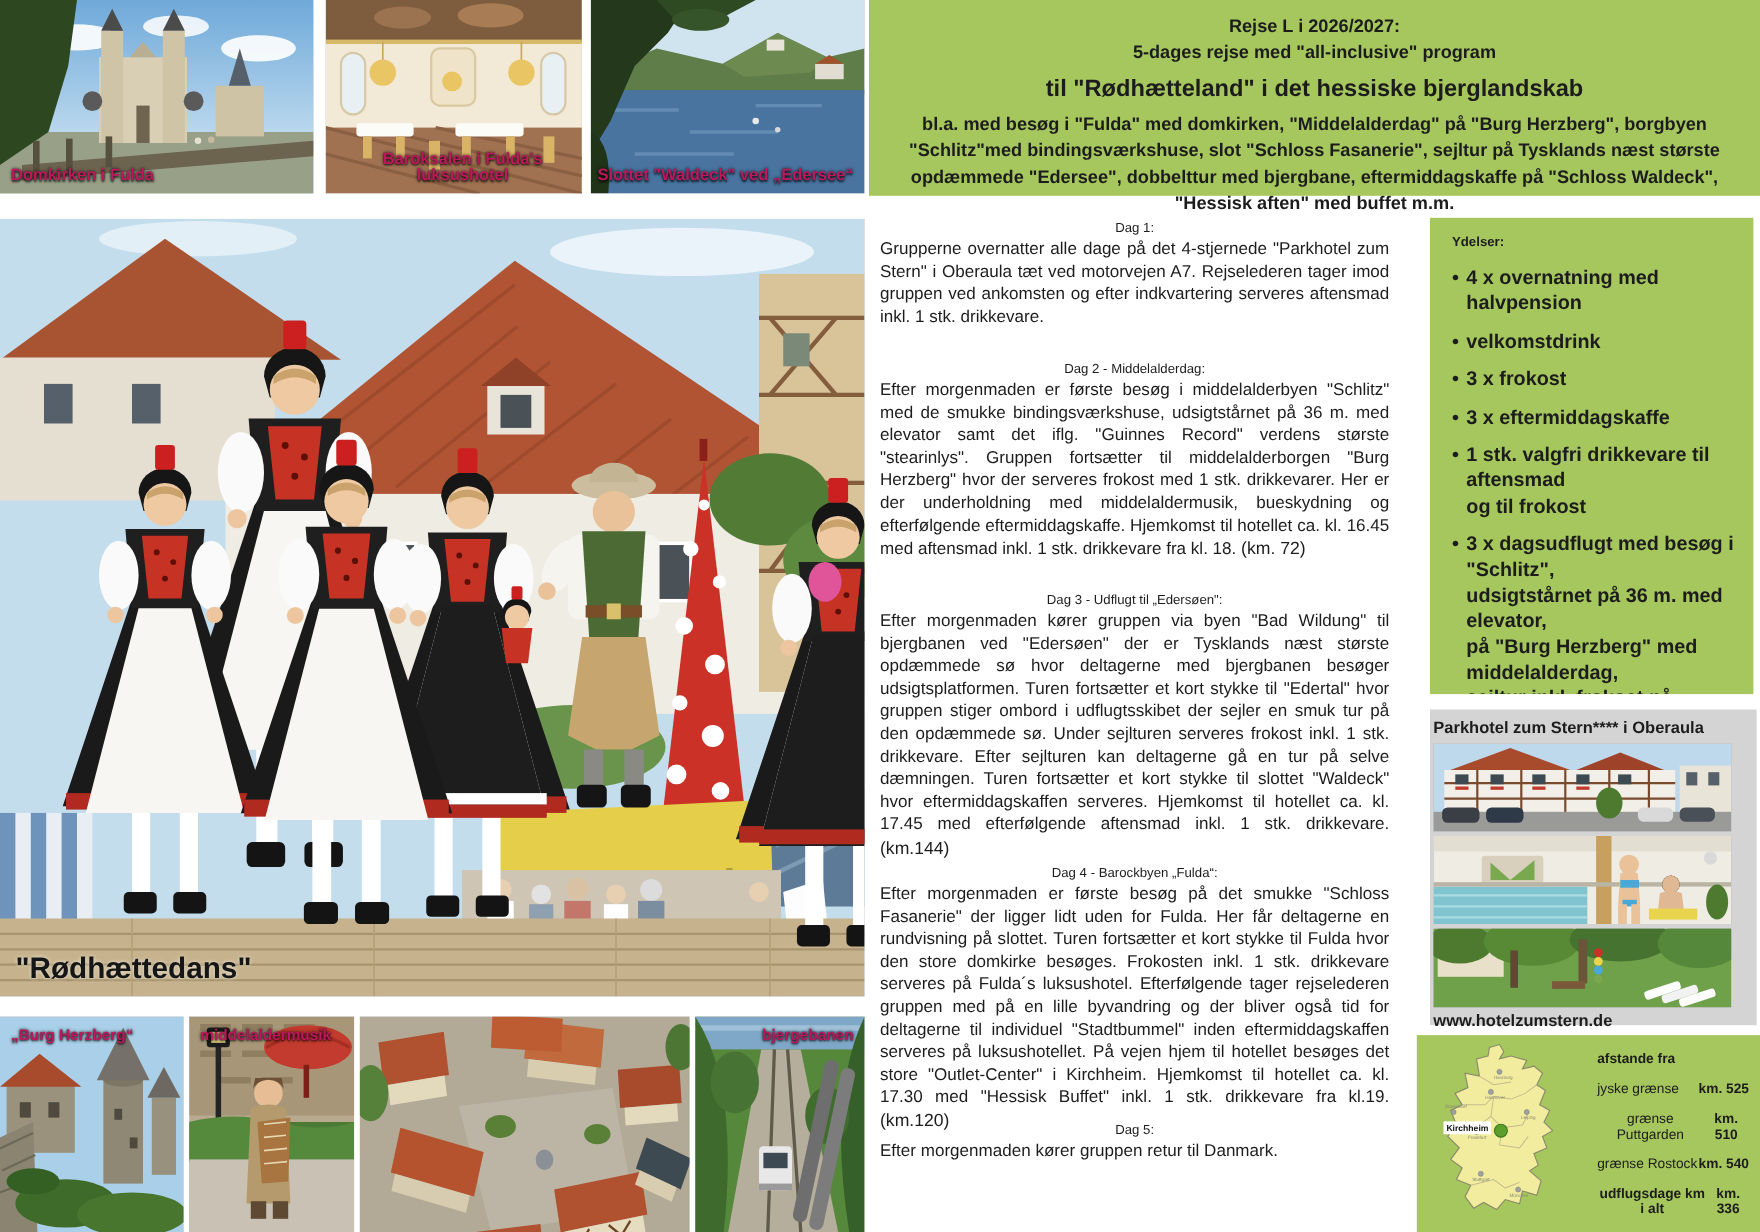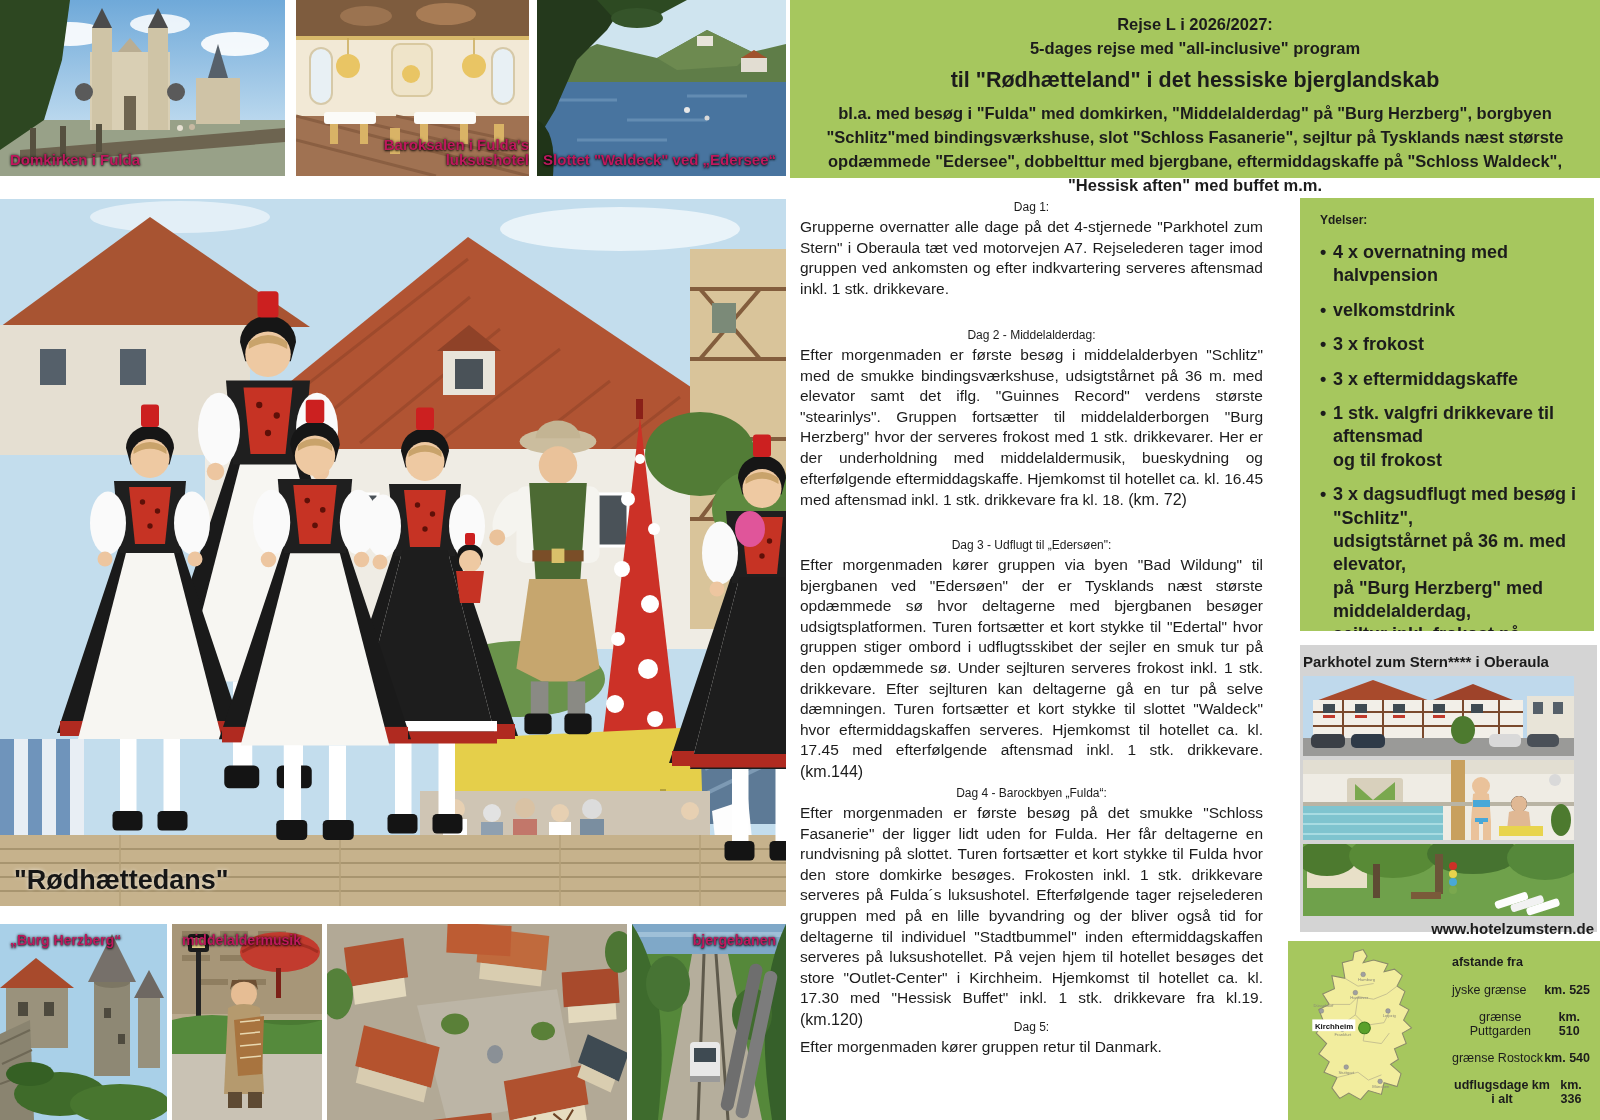--- a/index.html
+++ b/index.html
@@ -11,21 +11,21 @@
   html,body{margin:0;padding:0;background:#ffffff;}
   .page{position:relative;width:1600px;height:1120px;background:#fff;
         font-family:"Liberation Sans",sans-serif;color:var(--ink);overflow:hidden;}
 
   
   figure.photo{position:absolute;margin:0;overflow:hidden;background:#ccc;}
   figure.photo svg{display:block;width:100%;height:100%;}
   figcaption{position:absolute;font-weight:bold;color:#be185d;font-size:15px;
              text-shadow:0 0 3px rgba(0,0,0,.85),0 1px 2px rgba(0,0,0,.7);line-height:1;}
   .cap-bl{left:10px;bottom:9px;}
-  .cap-bc{left:16px;right:0;bottom:9px;text-align:right;}
+  .cap-bc{left:16px;right:0;bottom:9px;text-align:center;}
   .cap-br{right:10px;bottom:9px;}
   .cap-tl{left:10px;top:9px;}
   .cap-tr{right:10px;top:9px;}
 
   #photo-dom{left:0;top:0;width:285px;height:176px;}
   #photo-baroksal{left:296px;top:0;width:233px;height:176px;}
   #photo-waldeck{left:537px;top:0;width:249px;height:176px;}
 
   #photo-main{left:0;top:199px;width:786px;height:707px;}
   #photo-main figcaption{left:14px;bottom:12px;color:#161616;font-size:27px;
@@ -68,21 +68,21 @@
 
   
   .hotel{position:absolute;left:1300px;top:645px;width:297px;height:287px;
       background:var(--panel-gray);padding:8px 3px 6px;}
   .hotel h3{font-size:15px;font-weight:bold;margin:0 0 6px;}
   .hotel .hphoto{width:271px;overflow:hidden;margin-bottom:4px;background:#bbb;}
   .hotel .hphoto svg{display:block;width:100%;height:100%;}
   #hphoto-ext{height:80px;}
   #hphoto-pool{height:80px;}
   #hphoto-garden{height:72px;}
-  .hotel .site{font-size:15px;font-weight:bold;margin-top:4px;text-align:right;}
+  .hotel .site{font-size:15px;font-weight:bold;margin-top:4px;}
 
   
   .mapbox{position:absolute;left:1288px;top:941px;width:312px;height:179px;
       background:var(--green);display:flex;align-items:center;padding:6px 10px 6px 8px;}
   .mapbox .map-art{width:150px;height:167px;flex:0 0 auto;}
   .distances{flex:1;padding-left:6px;font-size:12.5px;}
   .dhead{font-weight:bold;margin-bottom:14px;}
   .drow{display:flex;justify-content:space-between;margin-bottom:13px;align-items:baseline;text-align:center;}
   .drow .dvalue{font-weight:bold;}
   .drow.bold .dlabel{font-weight:bold;}

